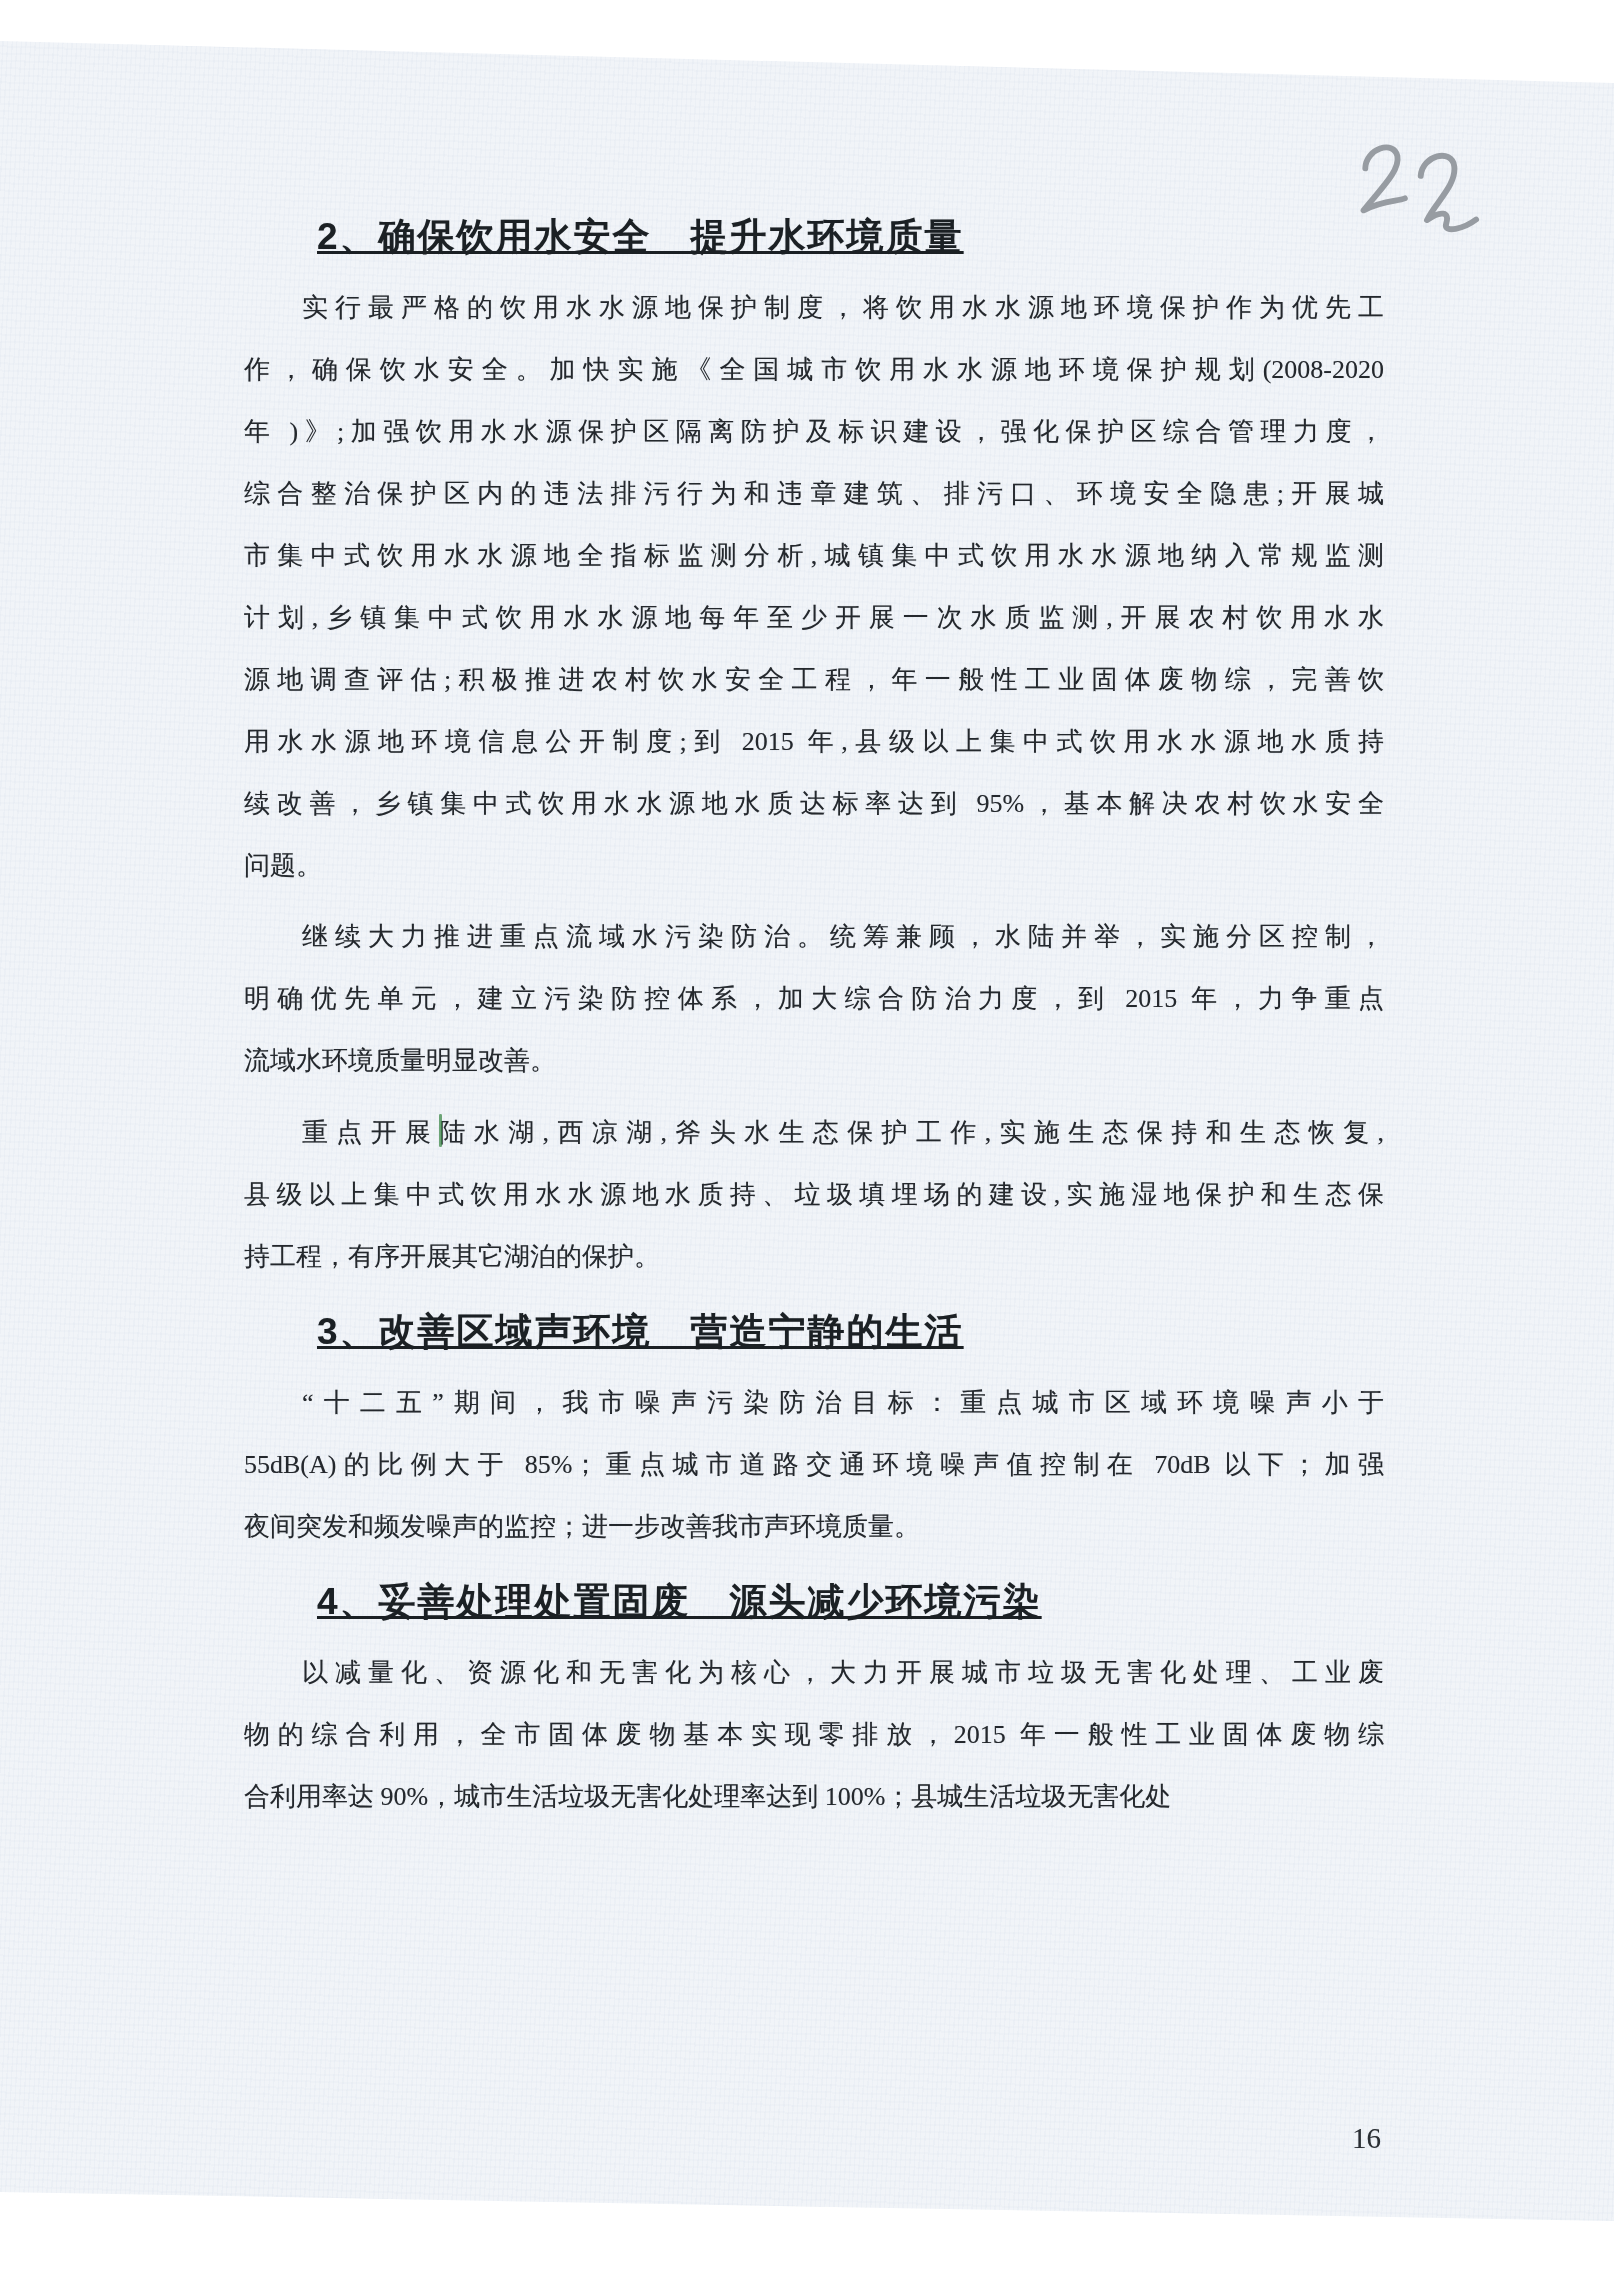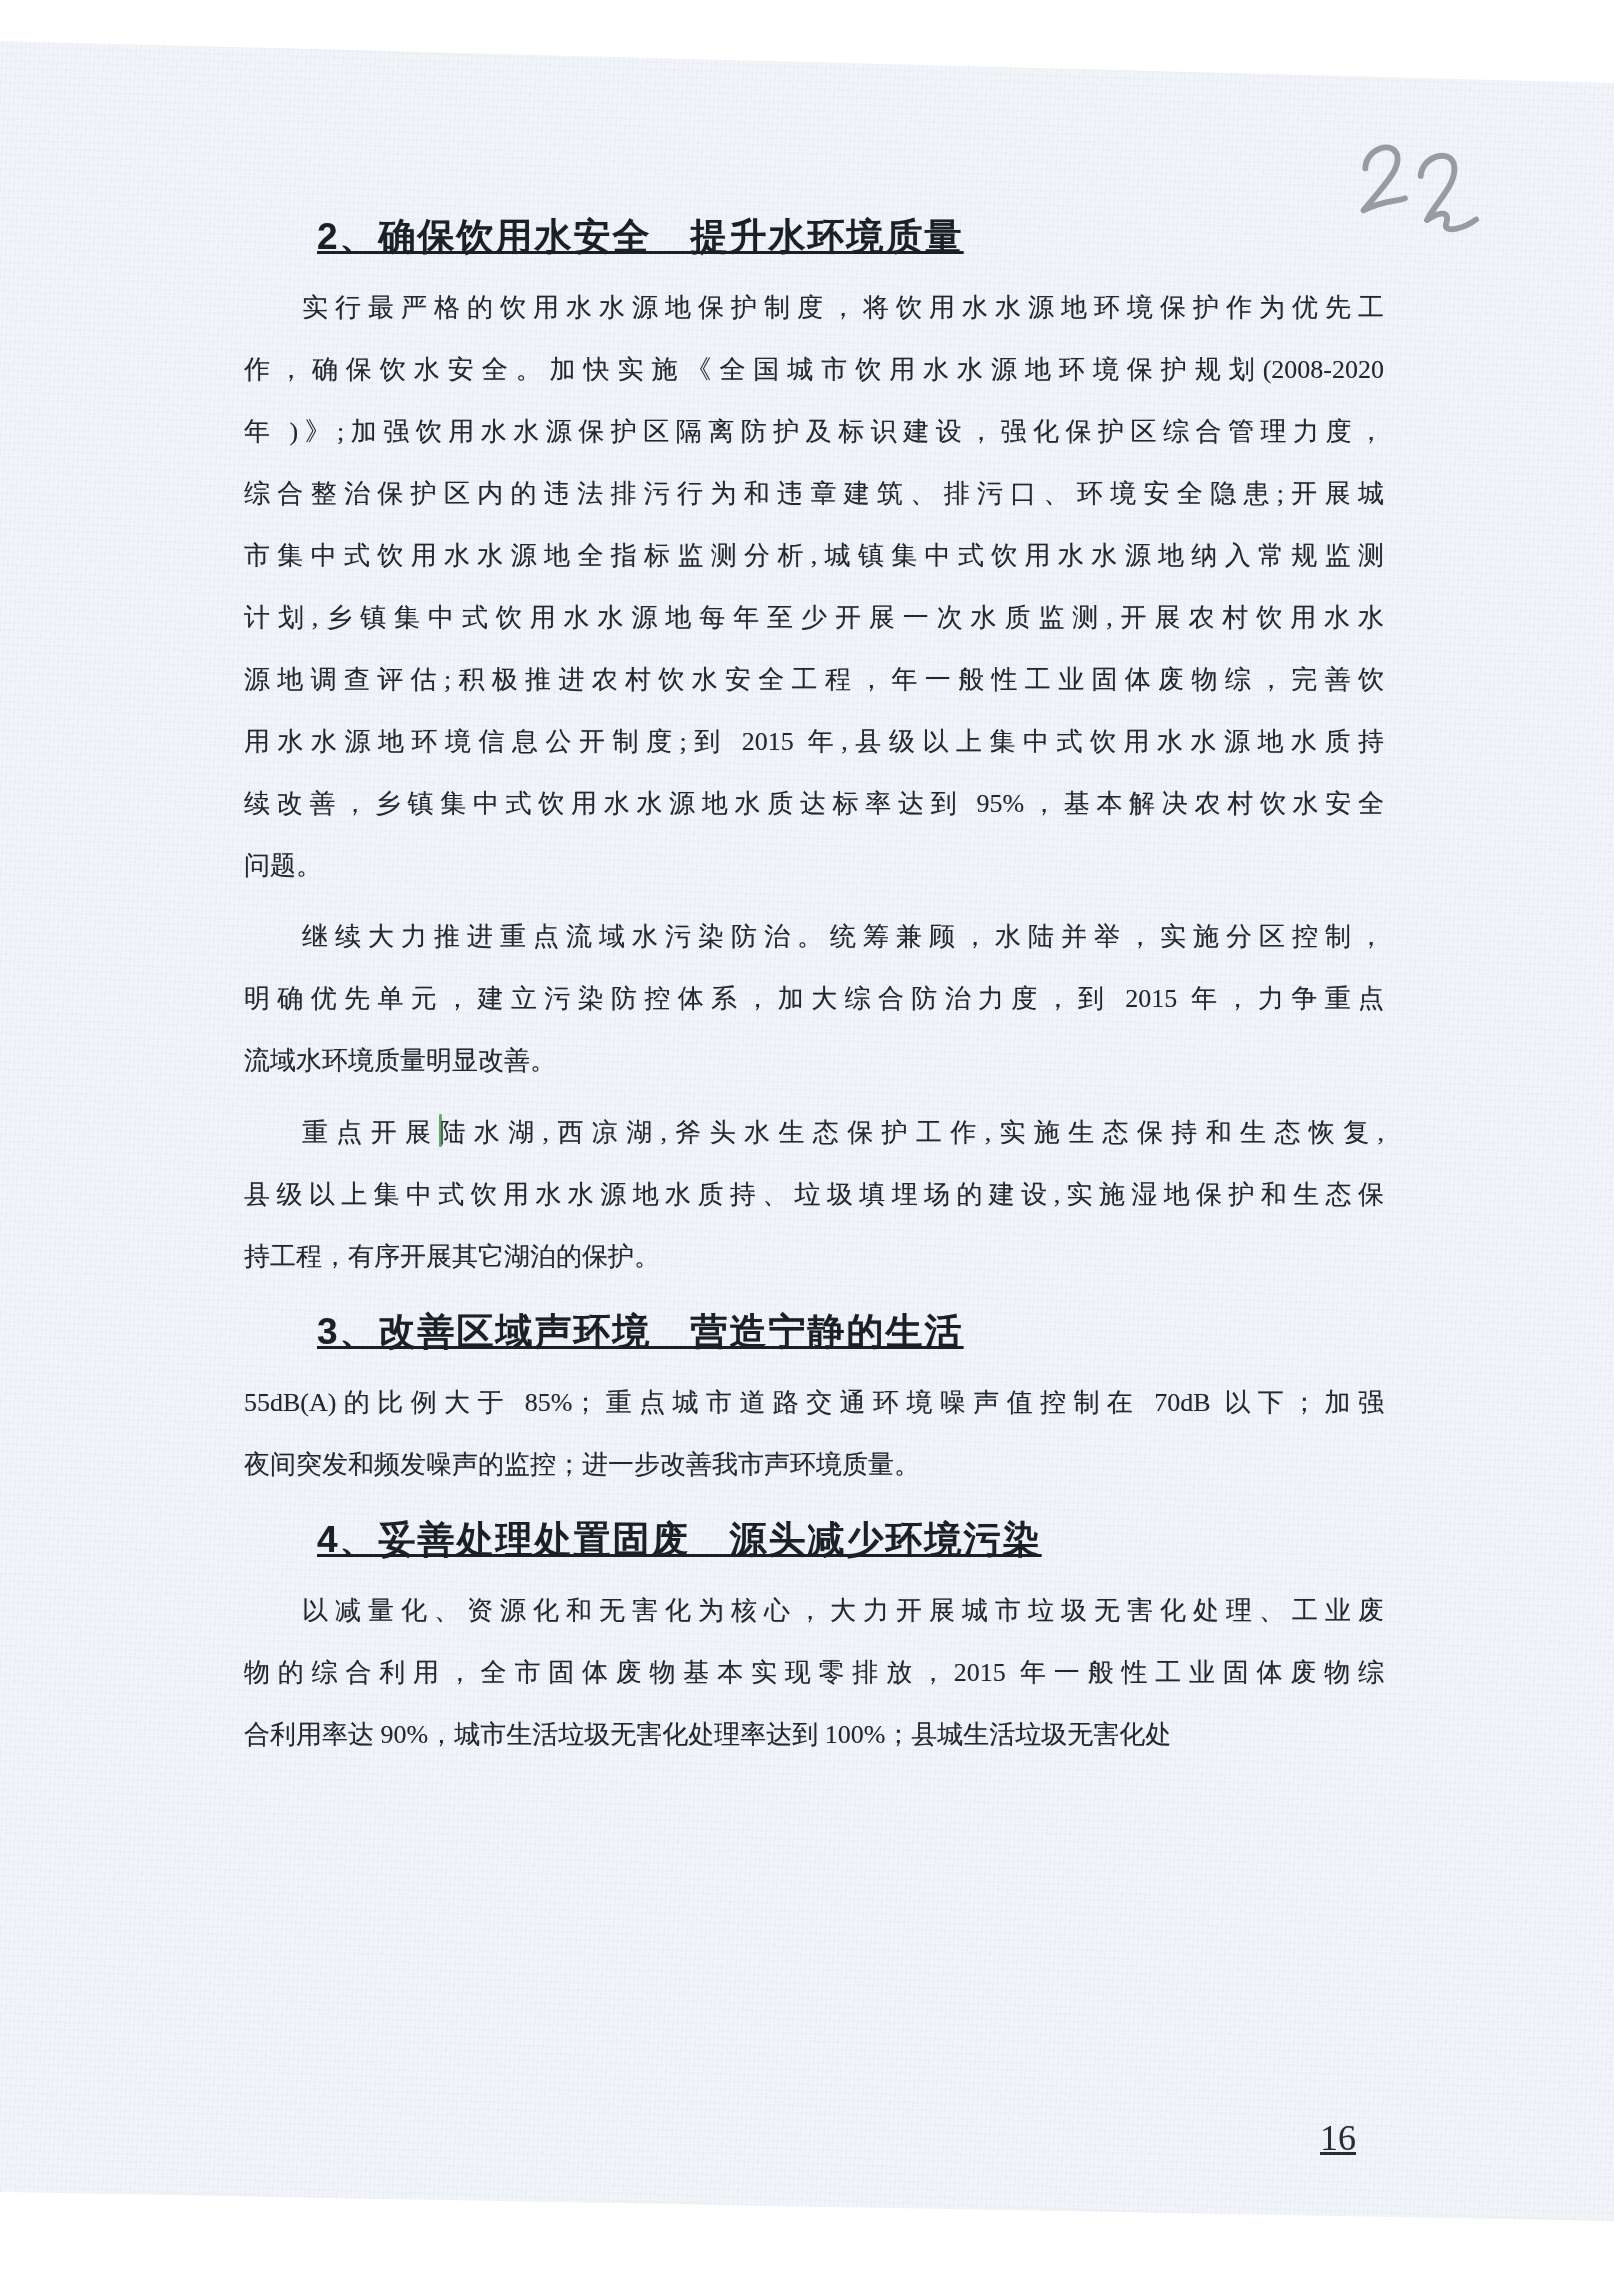--- a/index.html
+++ b/index.html
@@ -53,24 +53,23 @@
     overflow:hidden;
   }
   .line.first{text-indent:58px;}
   .line.last{text-align-last:left;}
   
   .green-mark{
     position:absolute;left:439px;top:1114px;width:3.3px;height:33px;
     background:#3f8a4b;opacity:.75;border-radius:1.3px;
   }
   .page-number{
-    position:absolute;left:1320px;top:2121px;
-    font-size:36px;line-height:34px;color:#2a2e33;
+    position:absolute;left:1352px;top:2121px;
+    font-size:29px;line-height:34px;color:#2a2e33;
     text-shadow:0 0 0.7px rgba(40,45,55,0.3);
-    text-decoration:underline;
   }
 </style>
 </head>
 <body>
 
 <div class="canvas">
 
   <div class="paper"></div>
 
   <div class="handwritten" aria-label="22">
@@ -99,20 +98,21 @@
         <div class="line">明确优先单元，建立污染防控体系，加大综合防治力度，到 2015 年，力争重点</div>
         <div class="line last">流域水环境质量明显改善。</div>
       </div>
       <div class="para">
         <div class="line first">重点开展陆水湖,西凉湖,斧头水生态保护工作,实施生态保持和生态恢复,</div>
         <div class="line">县级以上集中式饮用水水源地水质持、垃圾填埋场的建设,实施湿地保护和生态保</div>
         <div class="line last">持工程，有序开展其它湖泊的保护。</div>
       </div>
       <div class="heading">3、改善区域声环境　营造宁静的生活</div>
       <div class="para">
+        <div class="line first">“十二五”期间，我市噪声污染防治目标：重点城市区域环境噪声小于</div>
         <div class="line">55dB(A)的比例大于 85%；重点城市道路交通环境噪声值控制在 70dB 以下；加强</div>
         <div class="line last">夜间突发和频发噪声的监控；进一步改善我市声环境质量。</div>
       </div>
       <div class="heading">4、妥善处理处置固废　源头减少环境污染</div>
       <div class="para">
         <div class="line first">以减量化、资源化和无害化为核心，大力开展城市垃圾无害化处理、工业废</div>
         <div class="line">物的综合利用，全市固体废物基本实现零排放，2015 年一般性工业固体废物综</div>
         <div class="line last">合利用率达 90%，城市生活垃圾无害化处理率达到 100%；县城生活垃圾无害化处</div>
       </div>
     </div>

